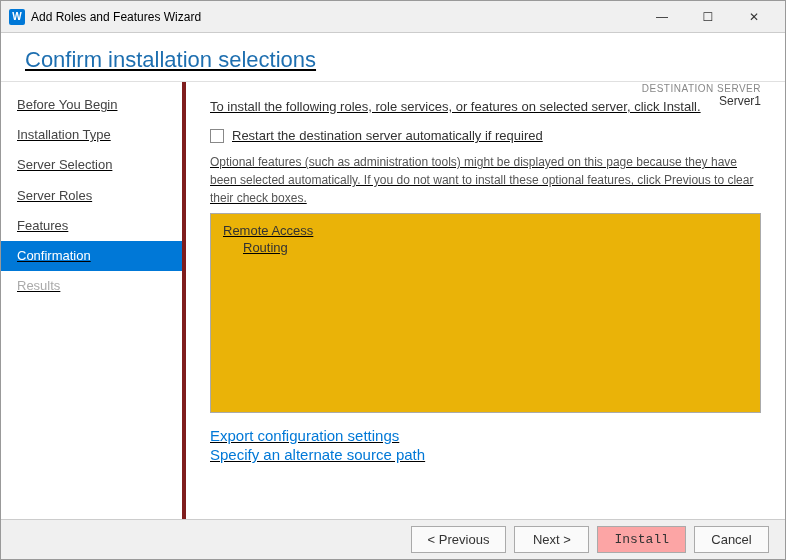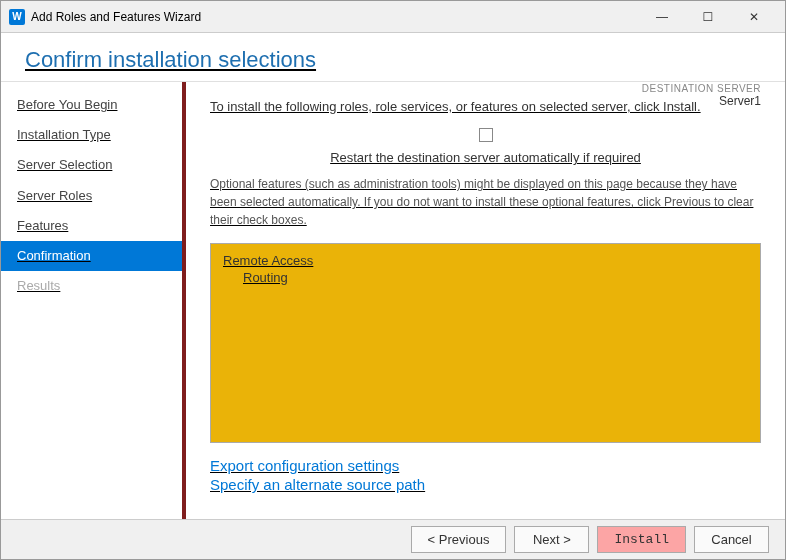--- a/index.html
+++ b/index.html
@@ -134,37 +134,36 @@
       font-size: 13px;
       color: #333;
       margin-bottom: 12px;
       line-height: 1.4;
     }
     .checkbox-row {
       display: flex;
       align-items: center;
       margin-bottom: 10px;
       gap: 8px;
-      flex-direction: column;
     }
     .checkbox-box {
       width: 14px;
       height: 14px;
       border: 1px solid #888;
       background: #fff;
       flex-shrink: 0;
     }
     .checkbox-label {
       font-size: 13px;
       color: #333;
     }
     .optional-text {
       font-size: 12px;
       color: #555;
-      margin-bottom: 14px;
+      margin-bottom: 6px;
       line-height: 1.5;
     }
     .features-box {
       border: 1px solid #aaa;
       background: #eab308;
       min-height: 200px;
       padding: 8px 12px;
       margin-bottom: 14px;
     }
     .feature-item {

